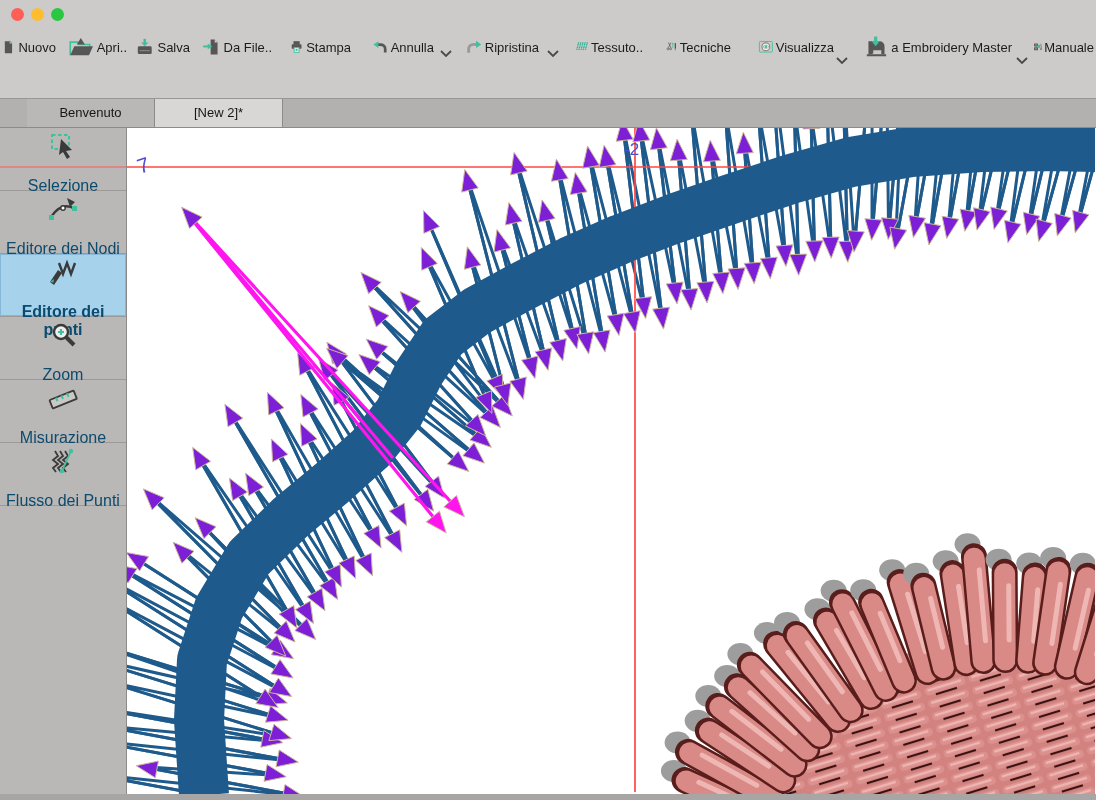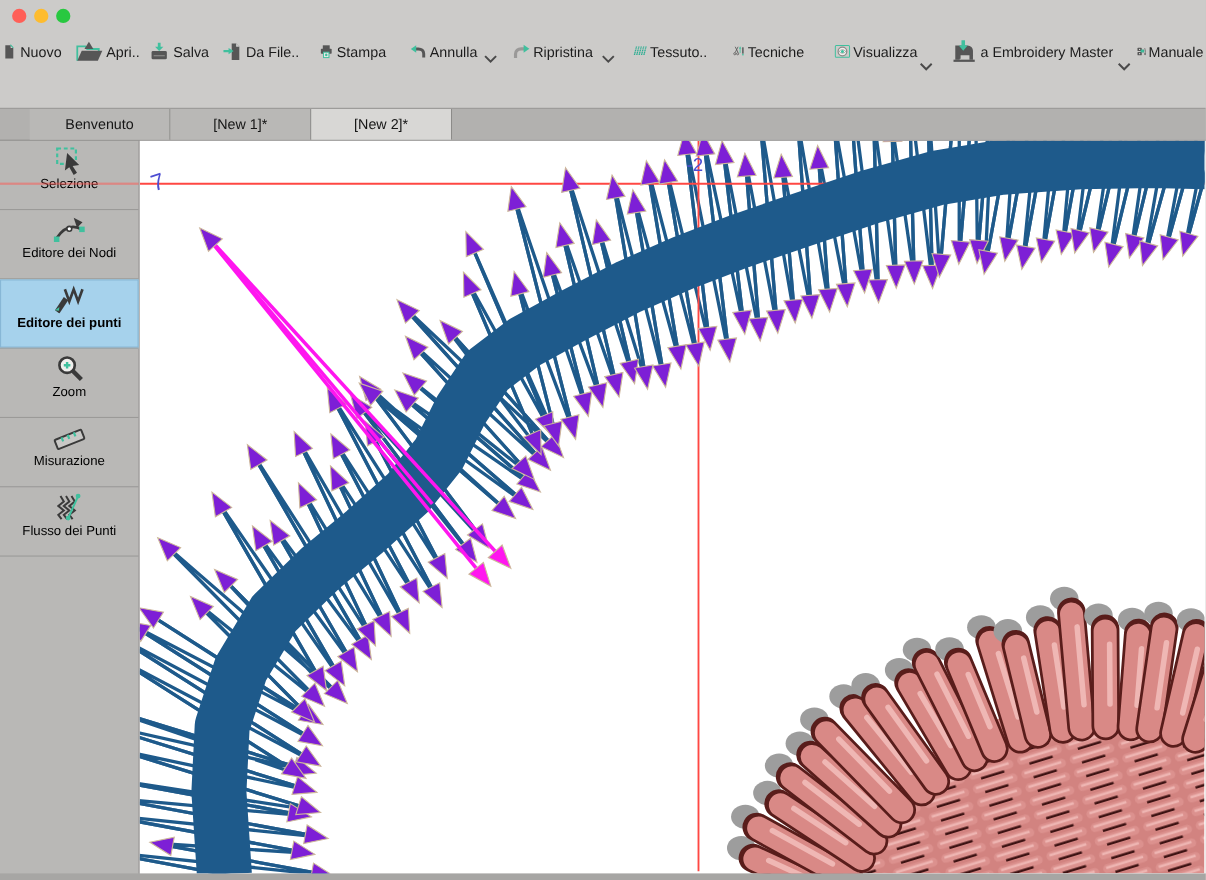--- a/index.html
+++ b/index.html
@@ -17,21 +17,21 @@
   
   #tabbar{height:28px;background:#b2b1af;border-bottom:1px solid #8c8b89;display:flex;padding-left:27px;}
   .tab{width:128px;box-sizing:border-box;border-right:1px solid #8c8b89;background:#b9b8b6;font-size:13px;color:#161616;text-align:center;line-height:28px;}
   .tab.active{background:#d8d7d5;}
   .tabfill{flex:1;background:#b2b1af;}
 
   
   #content{display:flex;height:666px;}
   #sidebar{width:127px;box-sizing:border-box;background:#b9b8b6;border-right:1px solid #8c8b89;position:relative;}
   .stool{height:57px;border-bottom:1px solid #9b9a98;text-align:center;padding-top:5px;box-sizing:content-box;}
-  .stool .slabel{font-size:12px;color:#000000;margin-top:1px;}
+  .stool .slabel{font-size:16px;color:#0c4a6e;margin-top:18px;}
   .stool svg.sic{width:30px;height:26px;display:block;margin:0 auto;}
   .stool.selected{background:#a6d2ec;box-shadow:inset 0 0 0 1px #87b7d6;font-weight:bold;}
   #sb-guide{position:absolute;left:0;right:0;top:38px;height:2px;background:rgba(255,85,80,.5);pointer-events:none;}
 
   #canvas{position:relative;flex:1;background:#ffffff;overflow:hidden;}
   #cv{display:block;}
 
   #footer{height:6px;background:#a7a6a4;}
 </style>
 </head>
@@ -180,21 +180,20 @@
         <rect x="17" y="9" width="10" height="8" rx="1" fill="#40c09e" stroke="#2e8f76"></rect>
         <path d="M29 4q5 10 0 20" fill="none" stroke="#565656" stroke-width="2"></path>
           <path d="M27 21l4 5 2-6z" fill="#565656"></path>
       </svg>
       <span>Manuale</span>
     </div>
   </div>
 
   <div id="tabbar">
     <div class="tab">Benvenuto</div>
-    <div class="tab">[New 1]*</div>
     <div class="tab active">[New 2]*</div>
     <div class="tabfill"></div>
   </div>
 
   <div id="content">
 
     <div id="sidebar">
       <div class="stool">
         <svg class="sic" viewBox="0 0 30 26">
           <rect x="4" y="2" width="17" height="14" fill="none" stroke="#40c09e" stroke-width="2" stroke-dasharray="3.5 2.5"></rect>

